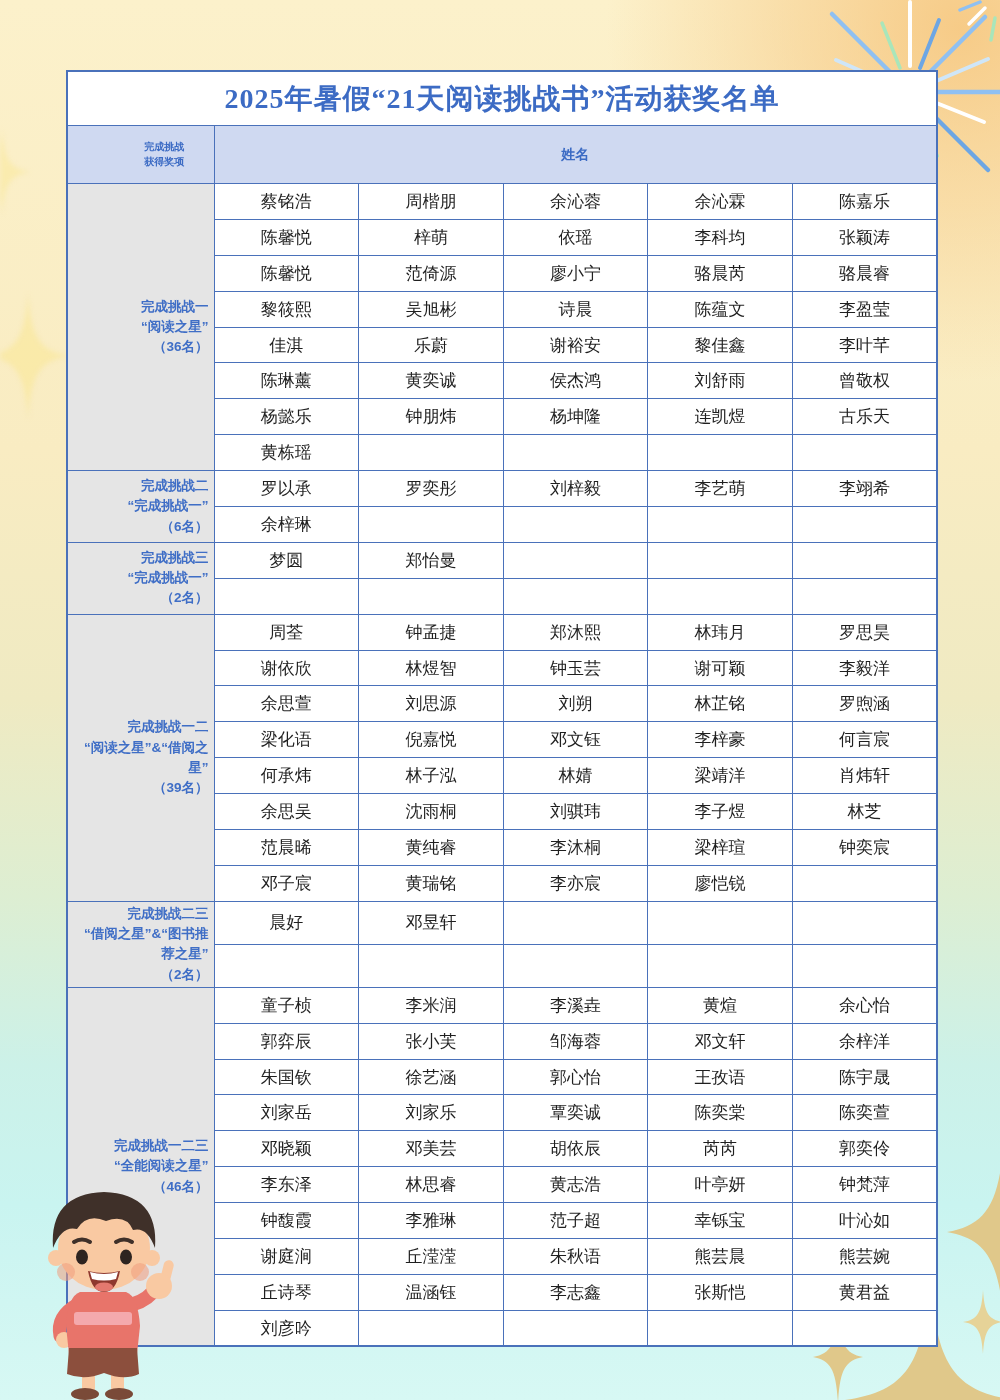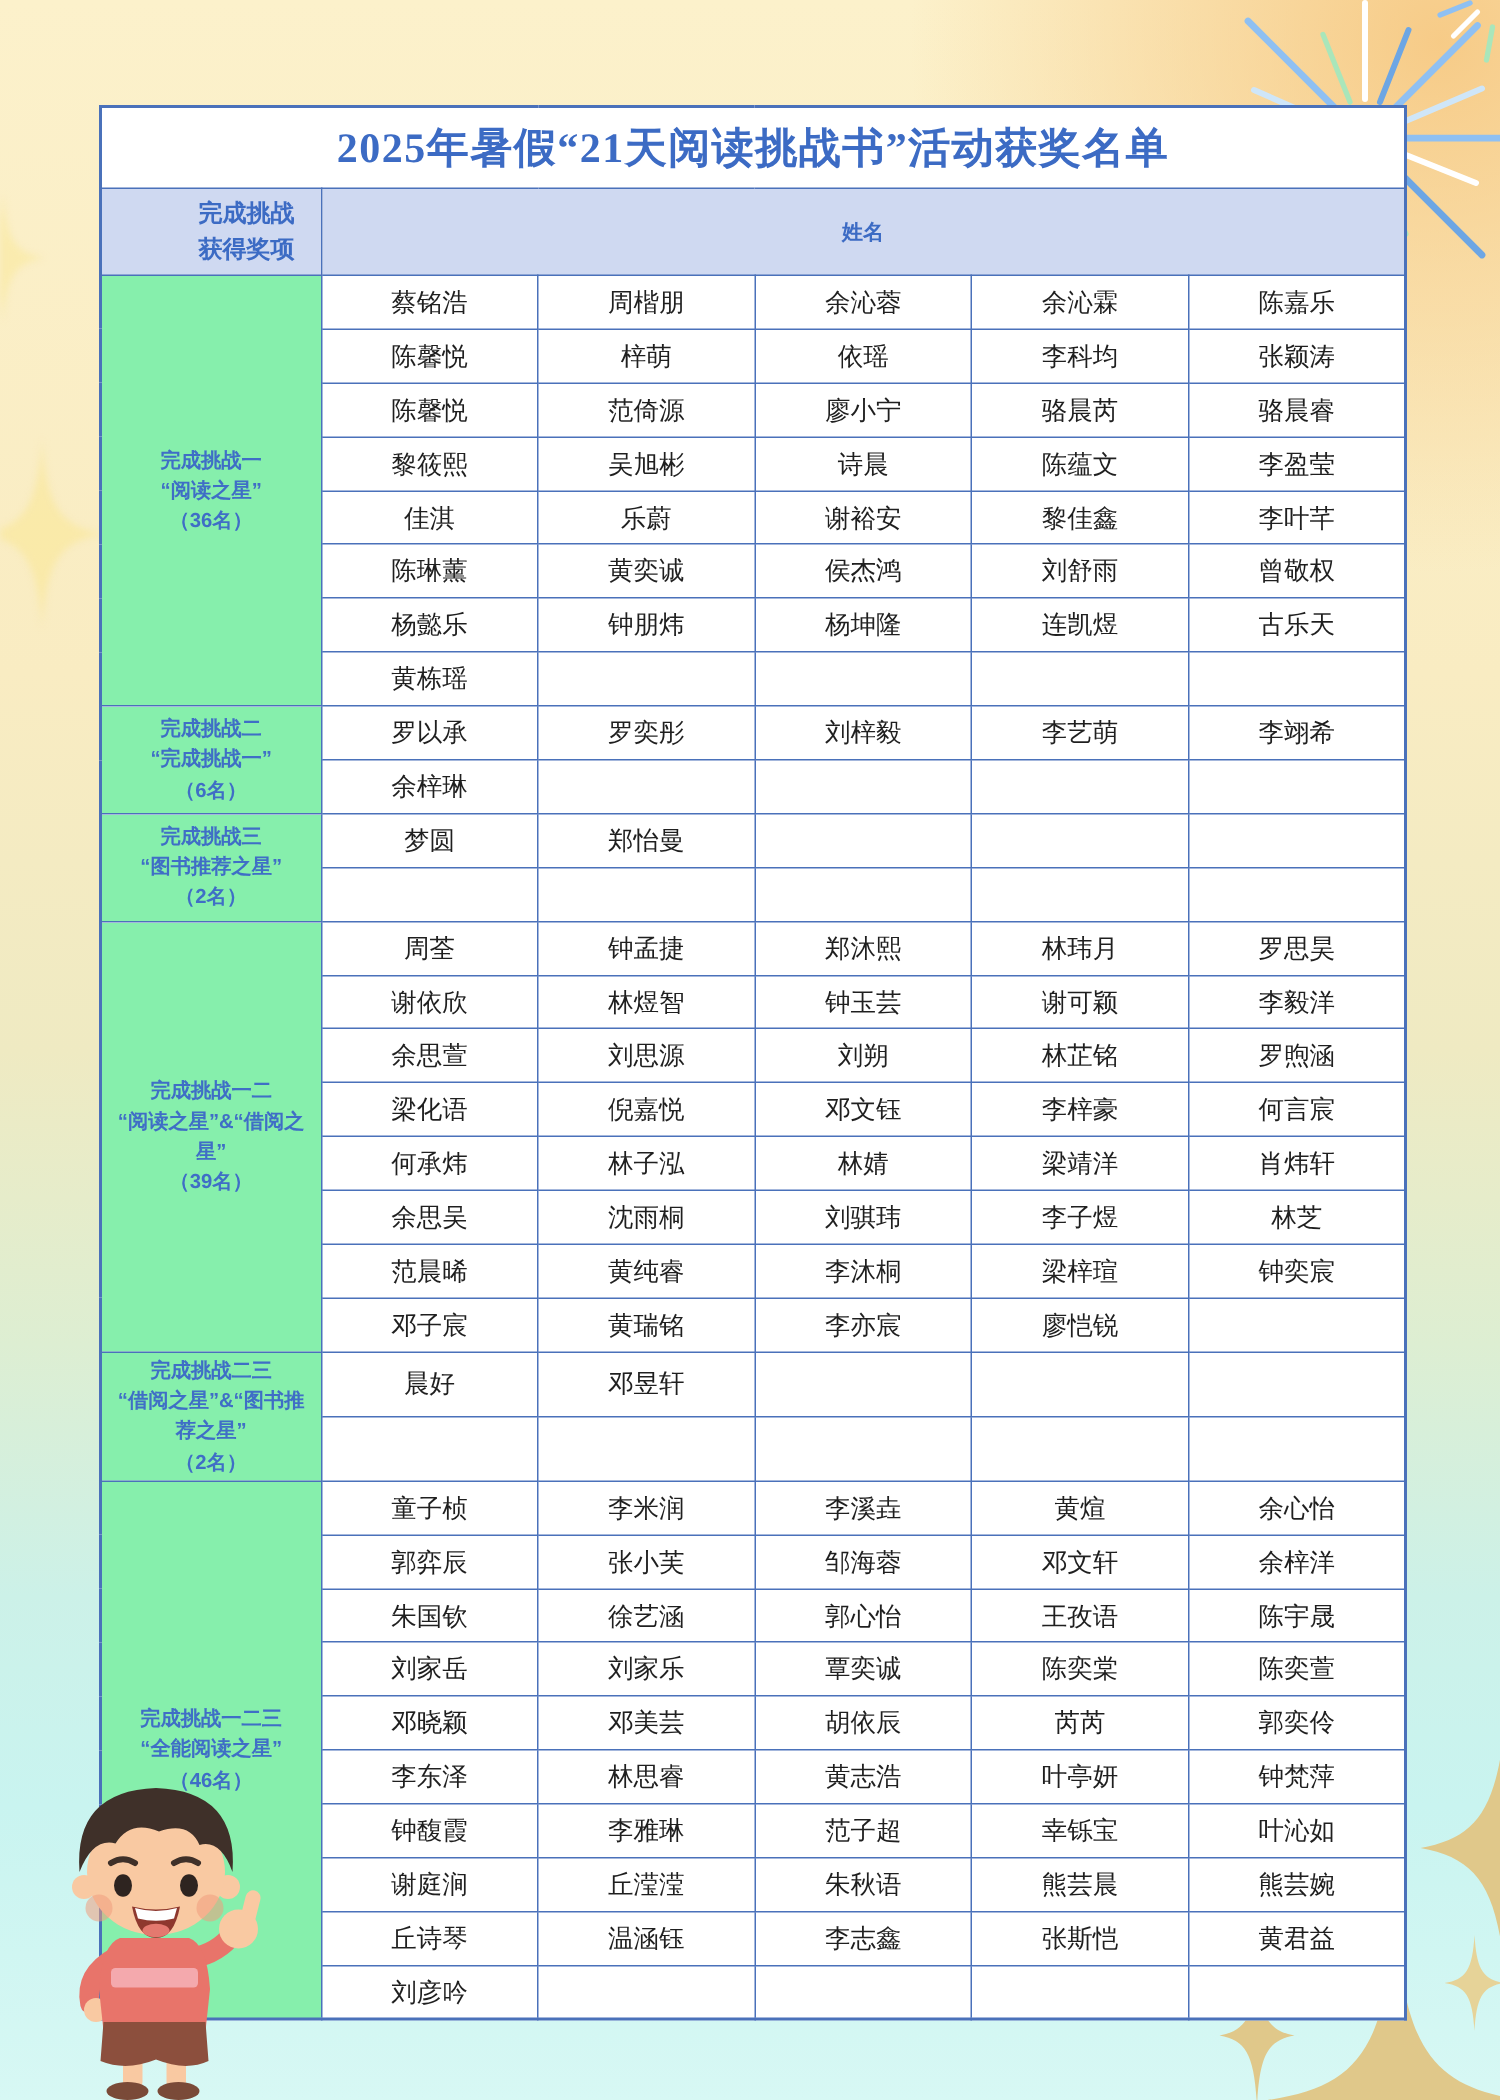--- a/index.html
+++ b/index.html
@@ -10,23 +10,23 @@
       linear-gradient(180deg,#fcf1cb 0%,#f9ecc2 32%,#efeac2 50%,#ddeed2 64%,#ccf1e8 76%,#c9f4f0 86%,#d7f8f4 100%);}
   .deco{position:absolute;left:0;top:0;pointer-events:none;}
   .soft{filter:blur(2.5px);}
   .fw{filter:blur(.4px);}
   table.awards{position:absolute;left:66px;top:70px;width:870px;z-index:3;
     border-collapse:collapse;table-layout:fixed;background:#fff;border:2.5px solid #4a71ba;}
   table.awards td{border:1.6px solid #4a71ba;overflow:hidden;}
   tr.title-row td{height:51px;background:#ffffff;color:#3c6bc4;font-size:28px;font-weight:bold;
     text-align:center;font-family:"Liberation Serif",serif;letter-spacing:1px;}
   tr.header-row td{height:55px;background:#cfd9f1;color:#3c6bc4;font-weight:bold;text-align:center;}
-  td.label-head{font-size:16px;white-space:pre-line;line-height:1.45;font-family:"Liberation Sans",sans-serif;padding-left:48px;}
+  td.label-head{font-size:10px;white-space:pre-line;line-height:1.45;font-family:"Liberation Sans",sans-serif;padding-left:48px;}
   td.name-head{font-size:14px;}
-  td.label-cell{background:#86efac;color:#3f6ec6;font-weight:bold;font-size:13.5px;text-align:center;
+  td.label-cell{background:#e5e5e5;color:#3f6ec6;font-weight:bold;font-size:13.5px;text-align:right;
     white-space:pre-line;line-height:1.5;padding:2px 5px;font-family:"Liberation Sans",sans-serif;}
   tr.data-row{height:35.9px;}
   td.name-cell,td.empty-cell{background:#fff;text-align:center;font-size:17px;color:#1f1f1f;
     font-family:"Liberation Serif",serif;}
   #mascot{position:absolute;left:16px;top:1184px;z-index:6;}
 </style>
 </head>
 <body>
 
 <div id="page">
@@ -163,21 +163,21 @@
         </tr>
         <tr class="data-row">
           <td class="name-cell">余梓琳</td>
           <td class="empty-cell"></td>
           <td class="empty-cell"></td>
           <td class="empty-cell"></td>
           <td class="empty-cell"></td>
         </tr>
         <tr class="data-row">
           <td class="label-cell" rowspan="2">完成挑战三
-“图书推荐之星”
+“完成挑战一”
 （2名）</td>
           <td class="name-cell">梦圆</td>
           <td class="name-cell">郑怡曼</td>
           <td class="empty-cell"></td>
           <td class="empty-cell"></td>
           <td class="empty-cell"></td>
         </tr>
         <tr class="data-row">
           <td class="empty-cell"></td>
           <td class="empty-cell"></td>

